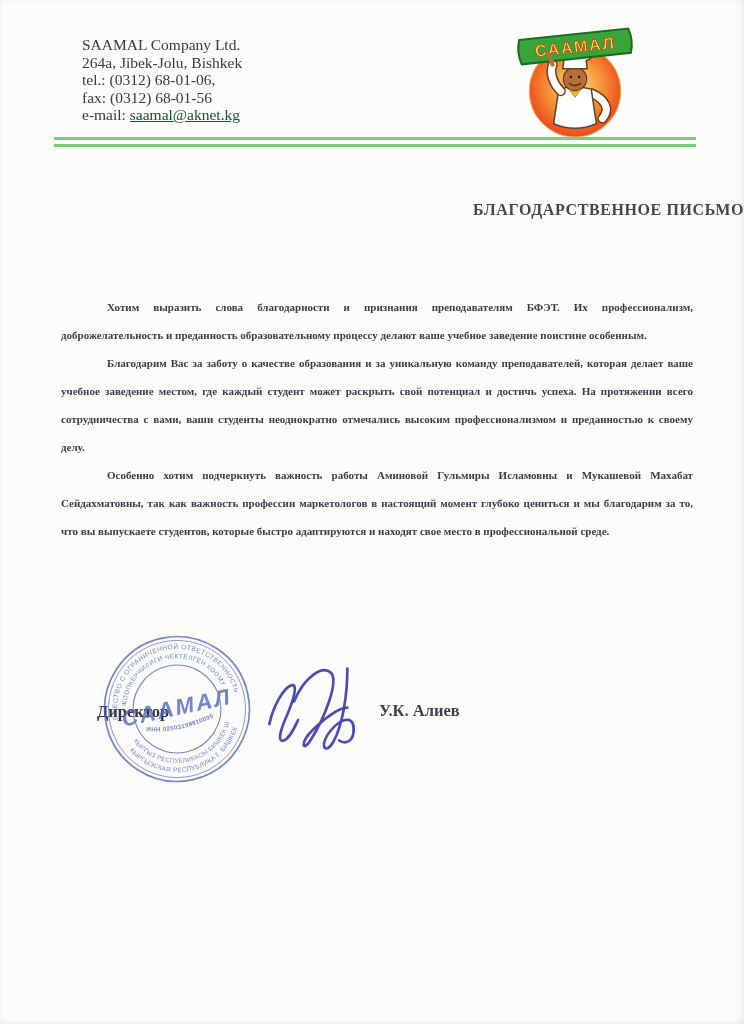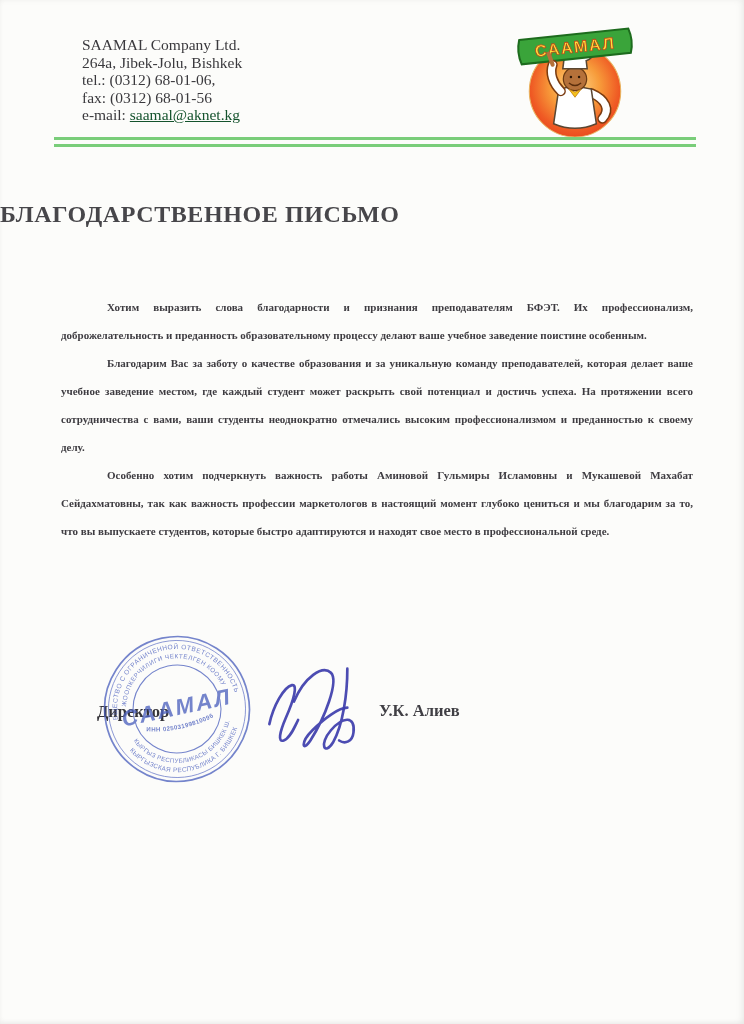--- a/index.html
+++ b/index.html
@@ -16,22 +16,22 @@
   
   .letterhead{position:absolute;left:82px;top:36px;font-weight:normal;font-size:15.5px;line-height:17.6px;color:#3a393d;}
   .letterhead .email-link{color:#14532d;text-decoration:underline;}
   .logo{position:absolute;left:512px;top:24px;width:126px;height:114px;}
   .logo svg{width:100%;height:100%;}
   .logo text{font-family:"Liberation Sans", sans-serif;}
   
   .rule{position:absolute;left:54px;top:137px;width:642px;height:4px;
         border-top:3px solid #79cd79;border-bottom:3px solid #79cd79;}
   
-  .title{position:absolute;left:0;top:201px;width:744px;text-align:left;
-         font-weight:bold;font-size:24px;letter-spacing:.6px;color:#47464a;}
+  .title{position:absolute;left:0;top:201px;width:744px;text-align:right;
+         font-weight:bold;font-size:16px;letter-spacing:.6px;color:#47464a;}
   .salutation{position:absolute;left:0;top:271px;width:744px;text-align:center;
          font-weight:bold;font-size:17.5px;color:#413f44;}
   
   .body-text{position:absolute;left:61px;top:293px;width:632px;
          font-weight:bold;font-size:11px;line-height:28px;text-align:justify;color:#3e3c41;}
   .body-text p{margin:0;text-indent:46px;}
   
   .sig-row{position:absolute;left:0;top:620px;width:744px;height:200px;padding-left:16px;}
   .director-label{position:absolute;left:97px;top:82px;font-weight:bold;font-size:16.5px;color:#343338;}
   .director-name{position:absolute;left:379px;top:81px;font-weight:bold;font-size:16.5px;color:#403f44;}

